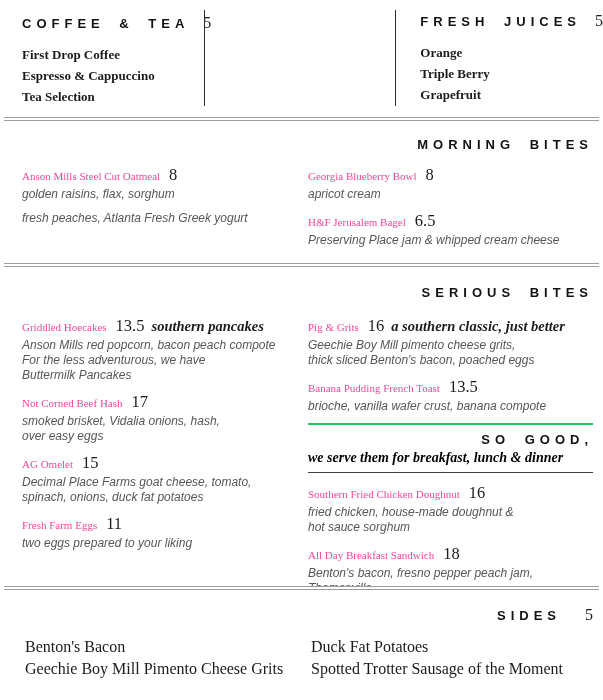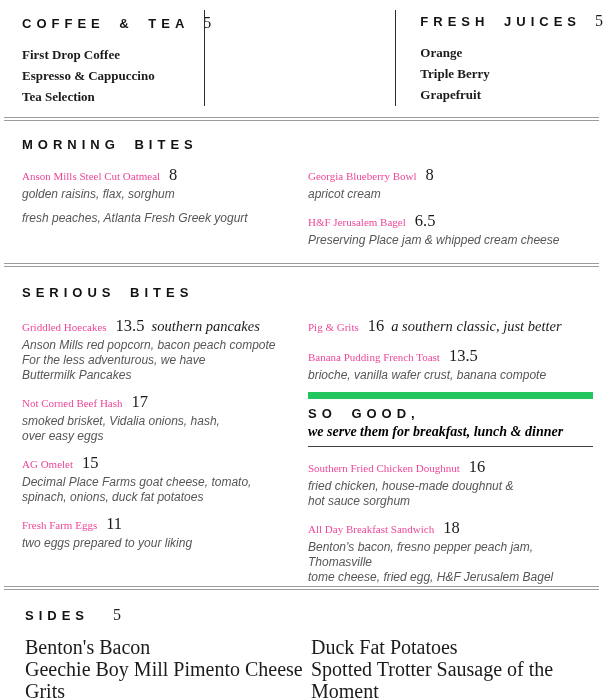--- a/index.html
+++ b/index.html
@@ -14,20 +14,21 @@
     box-sizing: border-box;
   }
   .sec-header {
     font-family: "Liberation Sans", sans-serif;
     font-weight: bold;
     font-size: 13px;
     letter-spacing: 5px;
     word-spacing: 6px;
     color: #121212;
     white-space: nowrap;
+    text-align: right;
   }
   .sec-header .sec-price {
     font-family: "Liberation Serif", serif;
     font-weight: normal;
     font-size: 16px;
     letter-spacing: 0;
     margin-left: 14px;
     color: #1b1b1b;
   }
   
@@ -54,47 +55,47 @@
   .section { box-sizing: border-box; padding: 16px 10px 0 22px; overflow: hidden; }
   .sec-morning { height: 142px; }
   .sec-serious { height: 319px; padding-top: 18px; }
   .sec-sides   { height: 110px; }
   .two-col { display: grid; grid-template-columns: 286px 1fr; margin-top: 13px; }
   
   .item { margin-bottom: 9px; }
   .item-title-row { white-space: nowrap; line-height: 20px; }
   .item-name  { font-size: 11px; color: #ec4899; }
   .item-price { font-size: 16.5px; margin-left: 9px; }
-  .item-note  { font-size: 14.5px; font-weight: normal; font-style: italic; margin-left: 7px; }
+  .item-note  { font-size: 14.5px; font-weight: bold; font-style: italic; margin-left: 7px; }
   .item-desc {
     font-family: "Liberation Sans", sans-serif;
     font-style: italic;
     font-size: 12px;
     line-height: 15px;
     color: #565656;
     white-space: pre-line;
     margin-top: 1px;
   }
   
   .so-good-head {
-    border-top: 7px solid #22c55e;
+    border-top: 2px solid #22c55e;
     border-bottom: 1px solid #3f3f3f;
     margin: 4px 0 10px 0;
     padding: 7px 0 6px 0;
   }
   .so-good-tagline {
     font-weight: bold;
     font-style: italic;
     font-size: 14px;
     margin-top: 3px;
     color: #000000;
   }
   
   .sides-grid { display: grid; grid-template-columns: 286px 1fr; margin-top: 12px; }
-  .side-item { font-size: 20px; line-height: 22px; padding-left: 3px; font-family: Liberation Serif, serif; }
+  .side-item { font-size: 16px; line-height: 22px; padding-left: 3px; font-family: Liberation Serif, serif; }
 </style>
 </head>
 <body>
 
 <div class="menu">
 
   <div class="top-section">
     <div class="top-left">
       <div class="sec-header">
         <span>COFFEE &amp; TEA</span><span class="sec-price">5</span>
@@ -170,20 +171,22 @@
         </div>
         <div class="item">
           <div class="item-title-row"><span class="item-name">Fresh Farm Eggs</span><span class="item-price">11</span></div>
           <div class="item-desc">two eggs prepared to your liking</div>
         </div>
       </div>
 
       <div>
         <div class="item">
           <div class="item-title-row"><span class="item-name">Pig &amp; Grits</span><span class="item-price">16</span><span class="item-note">a southern classic, just better</span></div>
+          <div class="item-desc">Geechie Boy Mill pimento cheese grits,
+thick sliced Benton's bacon, poached eggs</div>
         </div>
         <div class="item">
           <div class="item-title-row"><span class="item-name">Banana Pudding French Toast</span><span class="item-price">13.5</span></div>
           <div class="item-desc">brioche, vanilla wafer crust, banana compote</div>
         </div>
 
         <div class="so-good">
           <div class="so-good-head">
             <div class="sec-header">SO GOOD,</div>
             <div class="so-good-tagline">we serve them for breakfast, lunch &amp; dinner</div>

